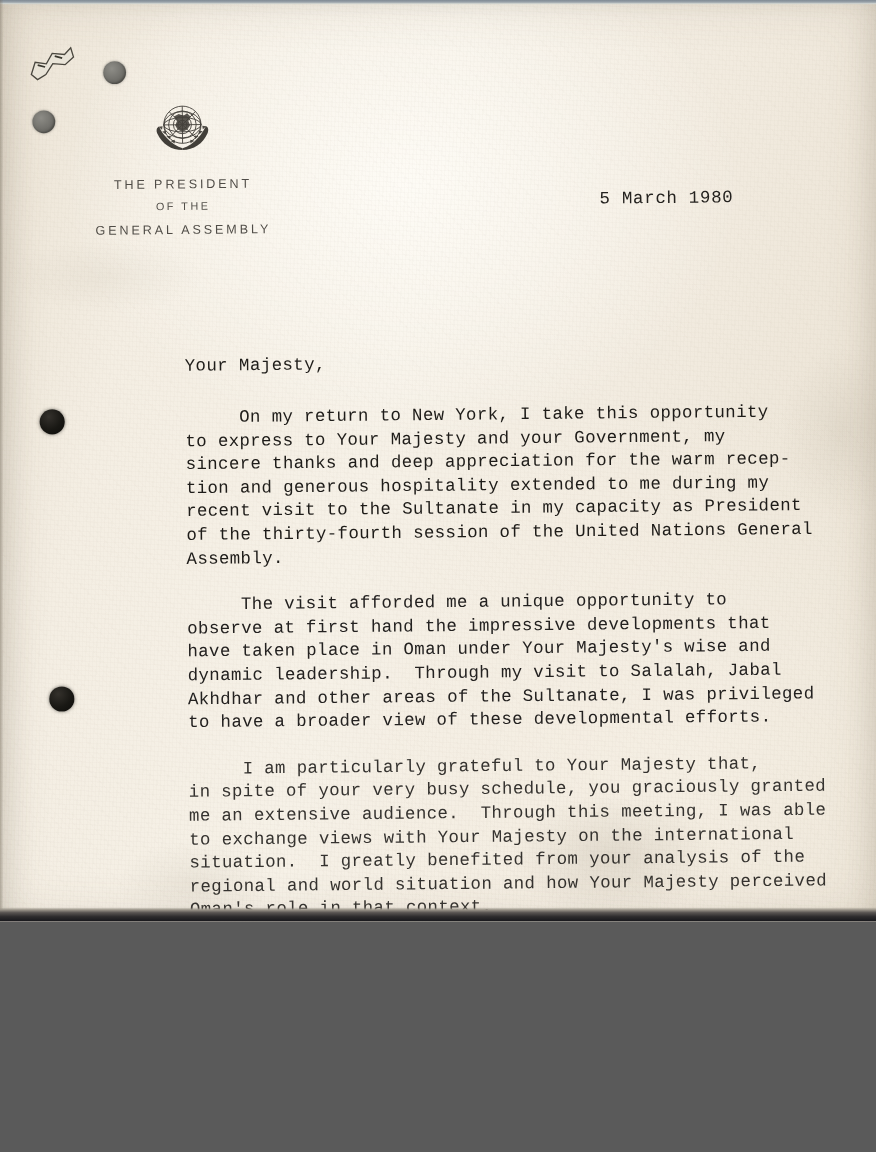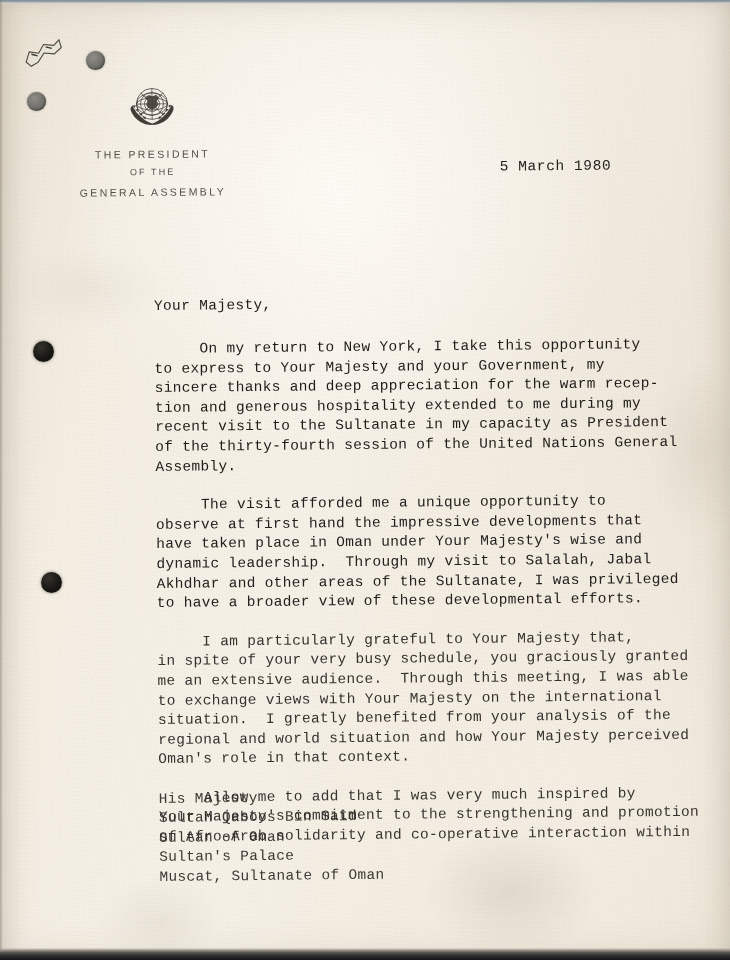--- a/index.html
+++ b/index.html
@@ -4,21 +4,21 @@
 <style>
   html, body {
     margin: 0;
     padding: 0;
     background: #5a5a5a;
   }
 
   #page {
     position: relative;
     width: 730px;
-    height: 960px;
+    height: 768px;
     overflow: hidden;
     background: #f3ece1;
     font-family: "Liberation Mono", "DejaVu Sans Mono", monospace;
   }
 
   
   .paper-base {
     position: absolute;
     inset: 0;
     background:

